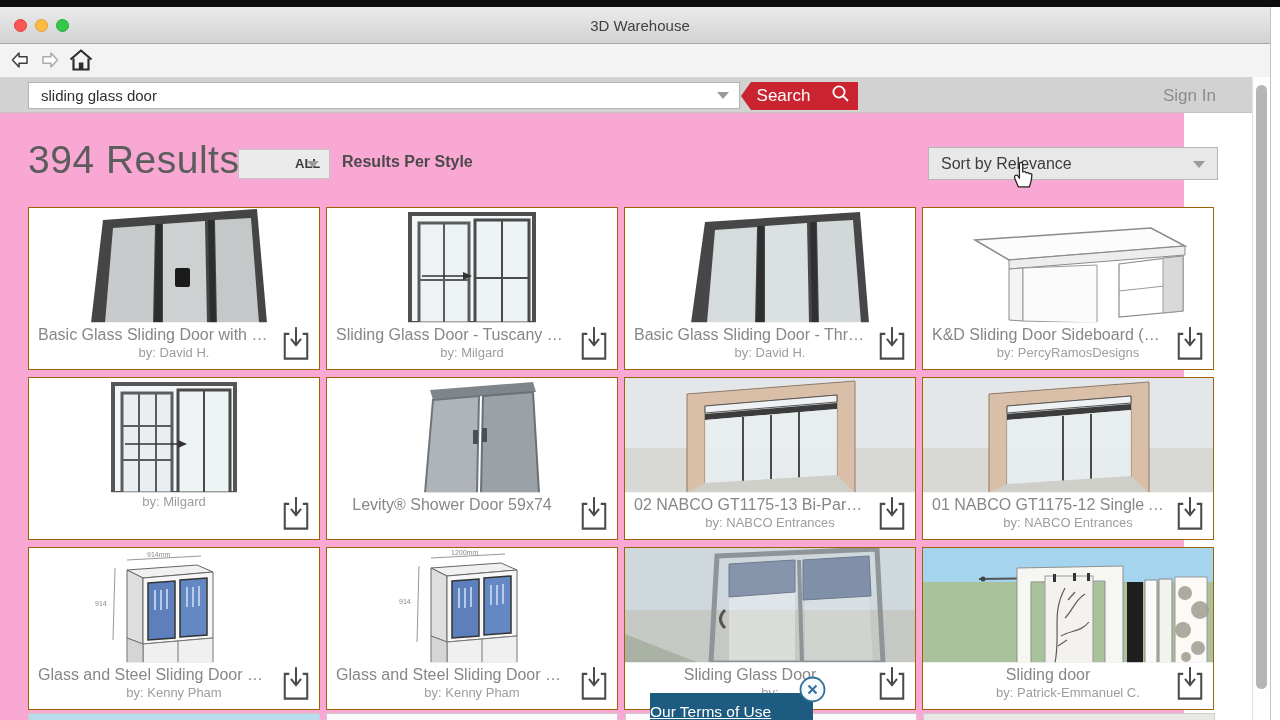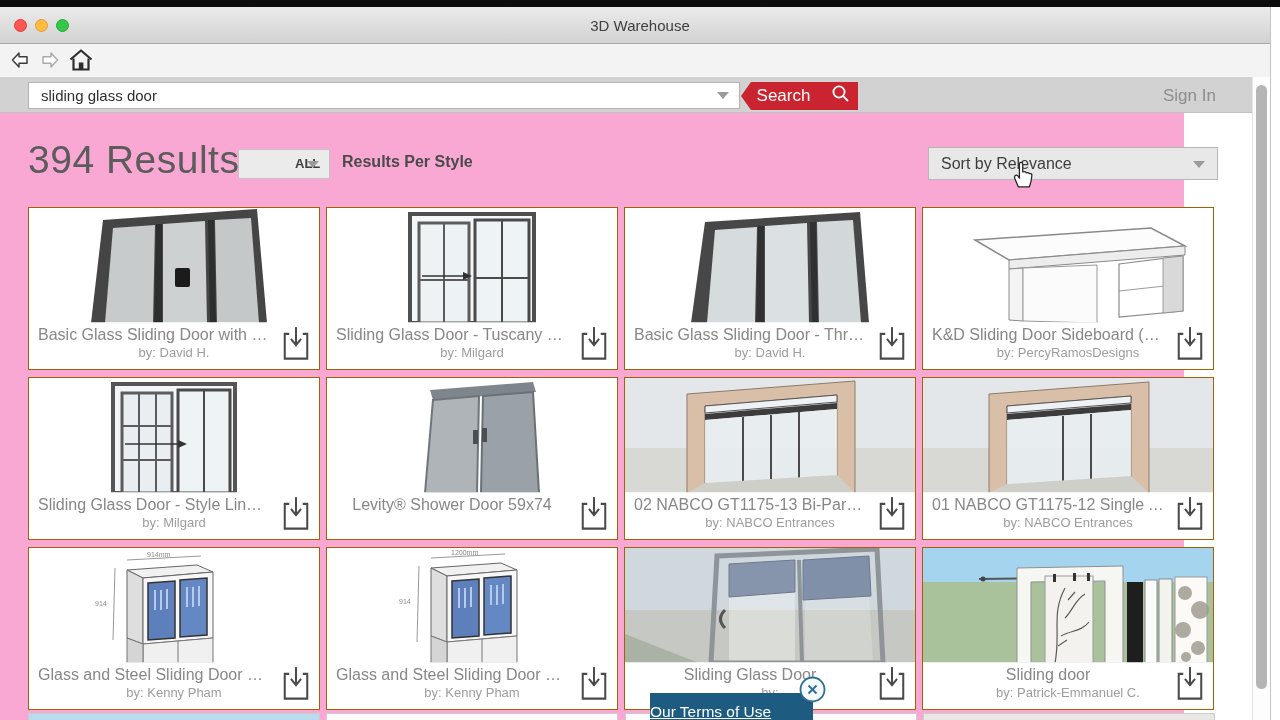--- a/index.html
+++ b/index.html
@@ -274,21 +274,20 @@
             <line x1="127" y1="15" x2="127" y2="115" stroke="#5c5c5c" stroke-width="2"></line>
             <line x1="93" y1="48" x2="143" y2="48" stroke="#5c5c5c" stroke-width="2"></line>
             <line x1="93" y1="82" x2="143" y2="82" stroke="#5c5c5c" stroke-width="2"></line>
             <rect x="149" y="12" width="52" height="103" fill="#eef3f6" stroke="#4a4a4a" stroke-width="3"></rect>
             <line x1="175" y1="12" x2="175" y2="115" stroke="#4a4a4a" stroke-width="2"></line>
             <line x1="96" y1="66" x2="150" y2="66" stroke="#333333" stroke-width="1.5"></line>
             <polygon points="149,62 158,66 149,70" fill="#333333"></polygon>
           </svg>
         </div>
       <div class="caption">
-        <div class="ctitle">Sliding Glass Door - Style Line S...</div>
         <div class="cauthor">by: Milgard</div>
       </div>
       <button class="dl">
         <svg width="32" height="36" viewBox="0 0 28 32">
           <path d="M8 7 H4 V29 H24 V7 H20" fill="none" stroke="#4a4a4a" stroke-width="1.8"></path>
           <line x1="14" y1="1" x2="14" y2="16" stroke="#4a4a4a" stroke-width="1.8"></line>
           <path d="M9.5 11.5 L14 17 L18.5 11.5" fill="none" stroke="#4a4a4a" stroke-width="1.8"></path>
         </svg>
       </button>
     </div>

